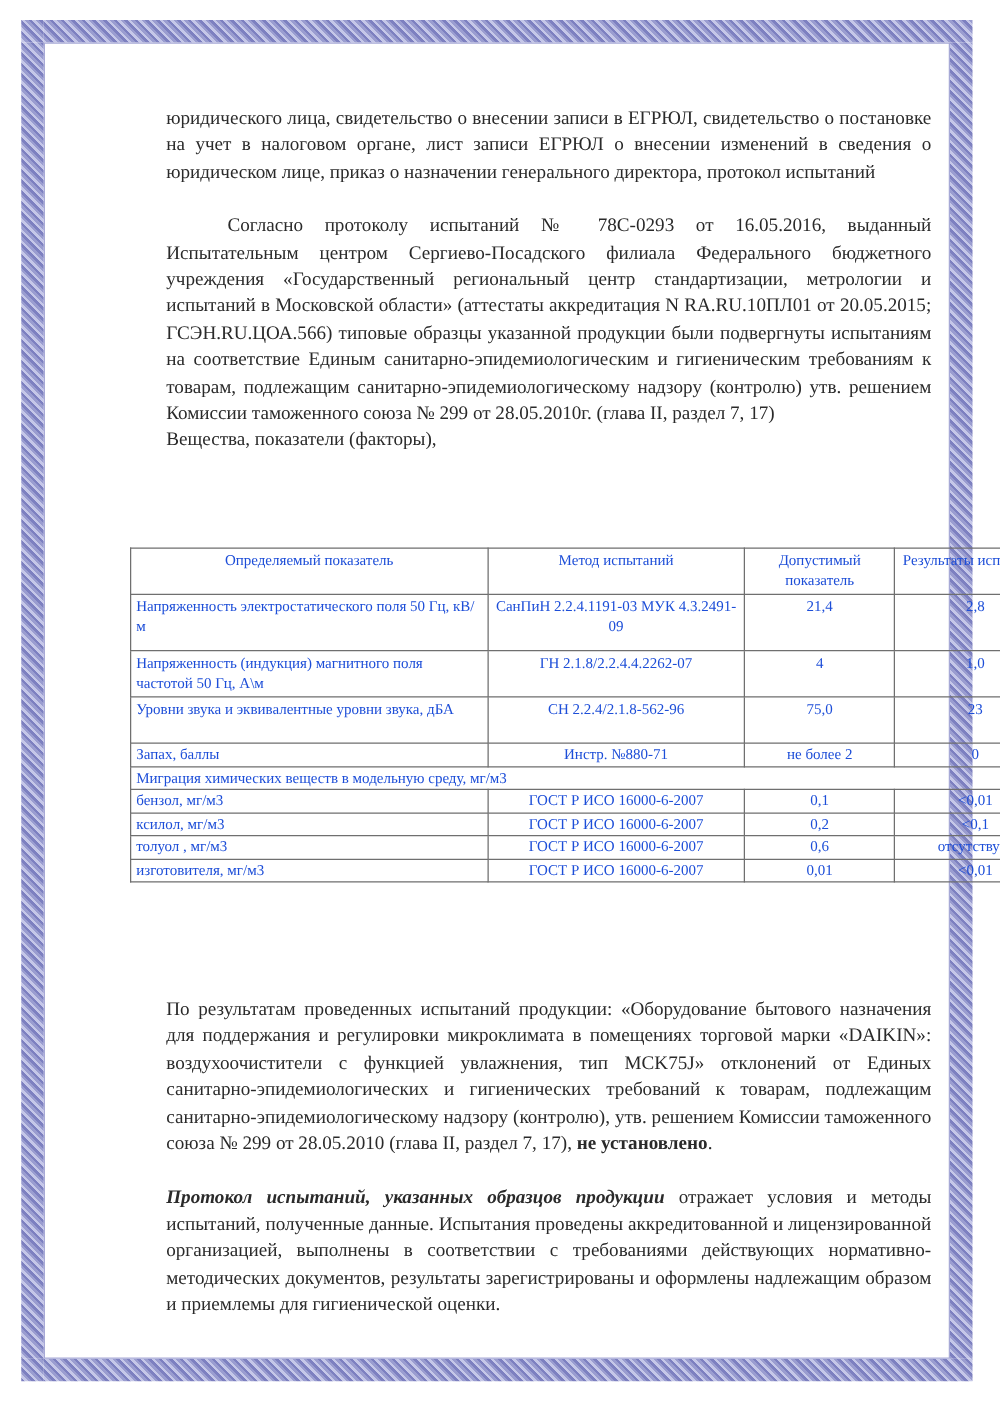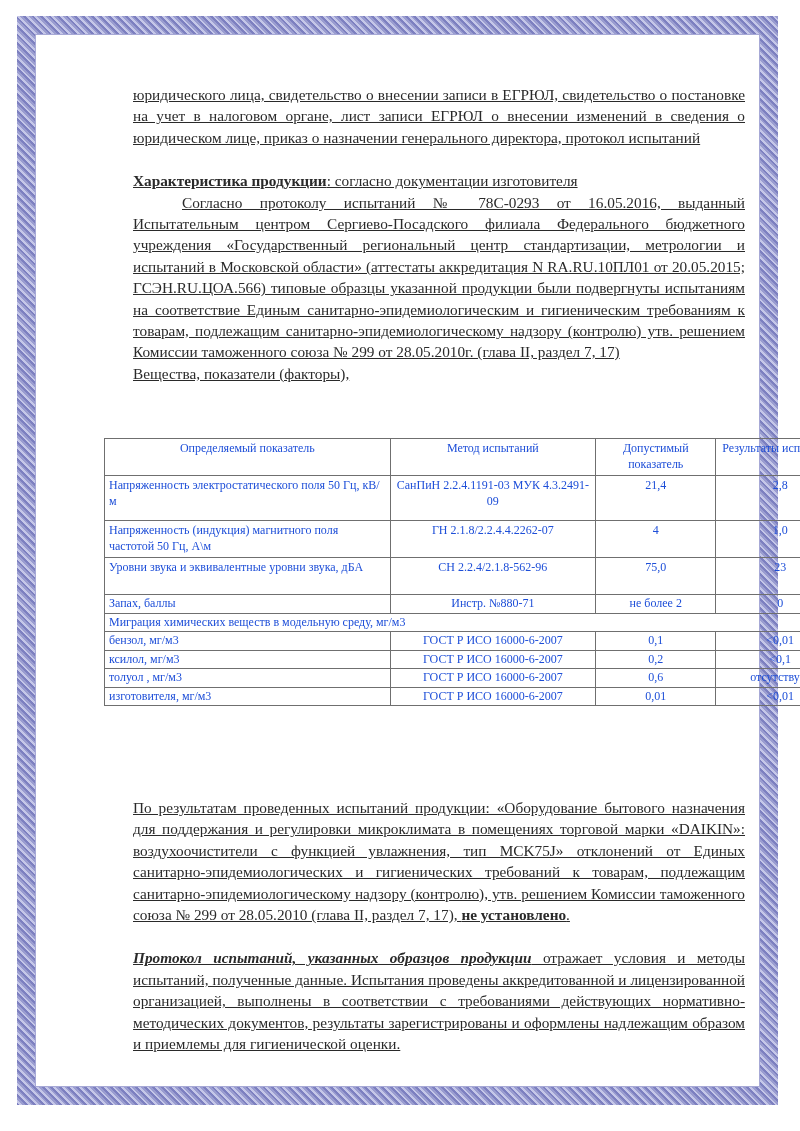--- a/index.html
+++ b/index.html
@@ -13,21 +13,21 @@
     border-image: repeating-linear-gradient(45deg, #7d80c0 0 2px, #c5c7e8 2px 4px, #9a9dd0 4px 6px) 18;
   }
   .frame-inner {
     position: absolute; left: 35px; top: 34px; width: 725px; height: 1053px;
     box-sizing: border-box; border: 1px solid #a7a9d6; pointer-events: none;
   }
   .content {
     position: absolute; left: 133px; top: 84px; width: 612px;
     font-size: 15.3px; line-height: 21.4px;
   }
-  p { margin: 0; text-align: justify; text-decoration: underline; }
+  p { margin: 0; text-align: justify; }
   .indent { text-indent: 49px; }
   .gap-m { height: 22px; }
   .title { text-align: center; font-weight: bold; margin: 10px 0 9px 0; letter-spacing: 0.2px; }
   b { font-weight: bold; }
   .bi { font-weight: bold; font-style: italic; }
 
   table.report {
     position: absolute; left: 104px; top: 438px; width: 741px;
     border-collapse: collapse; font-size: 12px; line-height: 15.5px; color: #1d4ed8;
     font-family: "Liberation Serif", "DejaVu Serif", serif;
@@ -48,23 +48,20 @@
 </style>
 </head>
 <body>
 
 <div class="frame"></div>
 <div class="frame-inner"></div>
 
 <div class="content">
   <p>юридического лица, свидетельство о внесении записи в ЕГРЮЛ, свидетельство о постановке на учет в налоговом органе, лист записи ЕГРЮЛ о внесении изменений в сведения о юридическом лице, приказ о назначении генерального директора, протокол испытаний</p>
   <div class="gap-m"></div>
-  <p>
-    <b>Характеристика продукции</b><span>: согласно документации изготовителя</span>
-  </p>
   <p class="indent">Согласно протоколу испытаний № 78С-0293 от 16.05.2016, выданный Испытательным центром Сергиево-Посадского филиала Федерального бюджетного учреждения «Государственный региональный центр стандартизации, метрологии и испытаний в Московской области» (аттестаты аккредитация N RA.RU.10ПЛ01 от 20.05.2015; ГСЭН.RU.ЦОА.566) типовые образцы указанной продукции были подвергнуты испытаниям на соответствие Единым санитарно-эпидемиологическим и гигиеническим требованиям к товарам, подлежащим санитарно-эпидемиологическому надзору (контролю) утв. решением Комиссии таможенного союза № 299 от 28.05.2010г. (глава II, раздел 7, 17)</p>
   <p style="text-align:left;">Вещества, показатели (факторы),</p>
 </div>
 
 <table class="report">
   <tbody>
       <tr class="hdr">
     <th class="c1" style="text-align:center">Определяемый показатель</th>
     <th class="c2">Метод испытаний</th>
     <th class="c3">Допустимый показатель</th>

